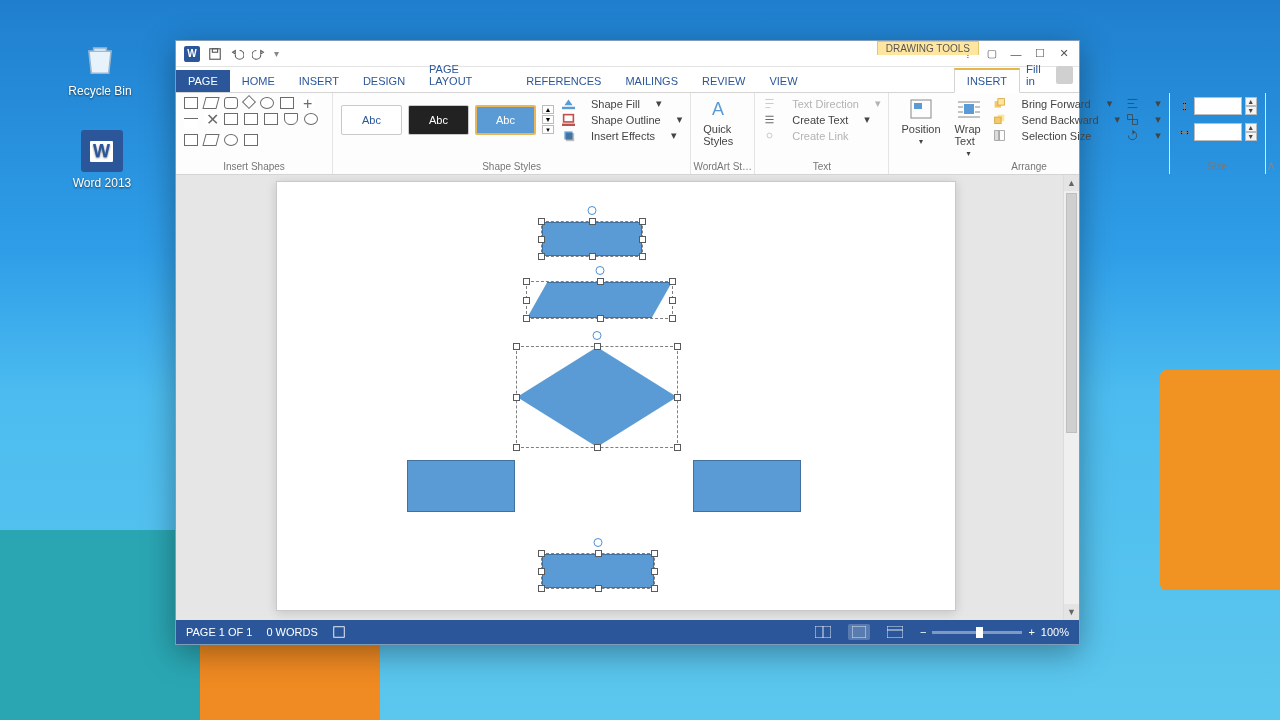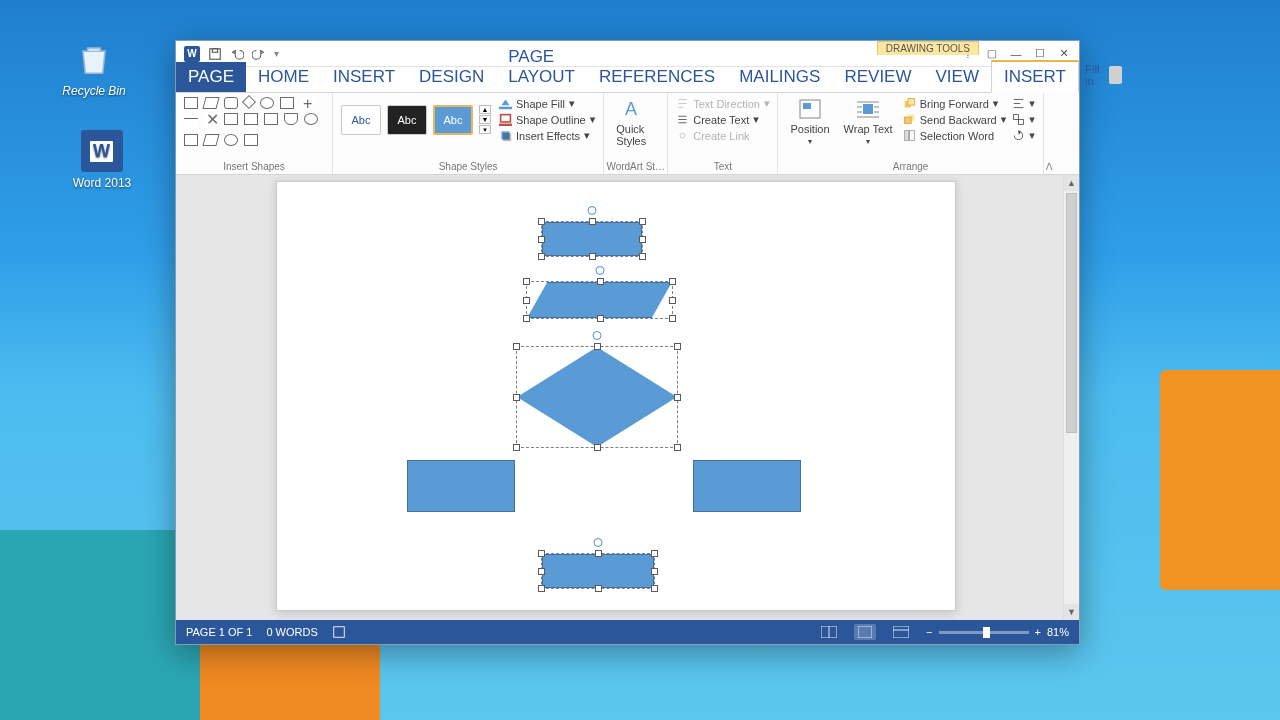--- a/index.html
+++ b/index.html
@@ -17,38 +17,38 @@
   .titlebar{height:26px;background:#fff;display:flex;align-items:center;border-bottom:1px solid #e4e4e4;position:relative;}
   .qat{display:flex;align-items:center;gap:8px;padding:0 8px;}
   .qat .wlogo{width:16px;height:16px;background:#2b579a;color:#fff;font-size:10px;font-weight:bold;display:flex;align-items:center;justify-content:center;border-radius:2px;}
   .qat svg{width:14px;height:14px;stroke:#5a5a5a;fill:none;stroke-width:1.3;}
   .doc-title{position:absolute;left:0;right:0;text-align:center;font-size:12px;color:#444;pointer-events:none;}
   .context-tab{position:absolute;right:100px;top:0;}
   .context-tab .ct-label{font-size:10px;color:#555;background:#ffe6a0;border:1px solid #e3c76e;border-bottom:none;padding:1px 8px;}
   .win-controls{margin-left:auto;display:flex;gap:2px;padding:0 4px;}
   .win-controls div{width:22px;height:18px;display:flex;align-items:center;justify-content:center;color:#555;font-size:11px;cursor:pointer;}
   .tabs{height:26px;display:flex;align-items:flex-end;border-bottom:1px solid #d4d4d4;background:#fff;position:relative;}
-  .tab{padding:5px 12px;font-size:17px;color:#2b579a;cursor:pointer;}
+  .tab{padding:5px 12px;font-size:11px;color:#2b579a;cursor:pointer;}
   .tab.file{background:#2b579a;color:#fff;}
   .tab.active{color:#2b579a;border:1px solid #d4d4d4;border-bottom:1px solid #fff;background:#fff;margin-bottom:-1px;}
   .tab.ctx{border-top:2px solid #e6b746;}
   .signin{margin-left:auto;padding:5px 6px;font-size:11.5px;color:#2b579a;display:flex;align-items:center;gap:4px;}
   .signin .av{width:18px;height:18px;background:#d0d0d0;border-radius:2px;}
   .ribbon{height:82px;background:#fdfdfd;border-bottom:1px solid #d4d4d4;display:flex;}
   .group{border-right:1px solid #e4e4e4;padding:4px 8px 2px;display:flex;flex-direction:column;justify-content:space-between;align-items:center;}
   .group-label{font-size:10px;color:#777;padding-top:2px;white-space:nowrap;}
   .shapes-gallery{width:140px;display:flex;flex-wrap:wrap;gap:4px 6px;}
   .shapes-gallery .s{width:14px;height:12px;border:1px solid #6b6b6b;background:#fff;}
   .style-gallery{display:flex;gap:6px;align-items:center;}
-  .style-swatch{width:40px;height:30px;border:1px solid #c9c9c9;display:flex;align-items:center;justify-content:center;font-size:11px;border-radius:2px;}
+  .style-swatch{width:61px;height:30px;border:1px solid #c9c9c9;display:flex;align-items:center;justify-content:center;font-size:11px;border-radius:2px;}
   .sw-white{background:#fff;color:#2b579a;}
   .sw-black{background:#222;color:#fff;}
   .sw-blue{background:#5b9bd5;color:#fff;border:2px solid #e7b75a;}
   .vlist{display:flex;flex-direction:column;gap:3px;font-size:11px;color:#444;}
-  .vlist .row{display:flex;align-items:center;gap:4px;white-space:nowrap;cursor:pointer;}
+  .vlist .row{display:flex;align-items:center;gap:16px;white-space:nowrap;cursor:pointer;}
   .vlist .row.dis{color:#b3b3b3;cursor:default;}
   .vlist svg{width:13px;height:13px;}
   .big-btn{display:flex;flex-direction:column;align-items:center;font-size:11px;color:#444;gap:2px;cursor:pointer;padding:0 4px;}
   .big-btn svg{width:28px;height:24px;}
   .spin{display:flex;align-items:center;gap:3px;}
   .spin input{width:48px;height:18px;border:1px solid #bcbcbc;font-size:11px;padding:0 3px;}
   .spin .arrows{display:flex;flex-direction:column;}
   .spin .arrows div{width:12px;height:9px;border:1px solid #bcbcbc;font-size:7px;line-height:7px;text-align:center;background:#f4f4f4;cursor:pointer;}
   .collapse{width:14px;align-self:flex-end;color:#888;font-size:10px;padding:2px;cursor:pointer;}
   .docarea{position:absolute;top:134px;bottom:24px;left:0;right:0;background:#e6e6e6;overflow:hidden;}
@@ -69,21 +69,21 @@
   .zoom .track{width:90px;height:3px;background:rgba(255,255,255,.4);position:relative;}
   .zoom .knob{position:absolute;top:-4px;width:7px;height:11px;background:#fff;left:44px;}
 </style>
 </head>
 <body>
 
 <div class="bg-shape bg-teal"></div>
 <div class="bg-shape bg-orange1"></div>
 <div class="bg-shape bg-orange2"></div>
 
-<div class="desktop-icon recycle" style="left:54px;top:38px;font-style:italic;">
+<div class="desktop-icon recycle" style="left:60px;top:38px;">
   <div class="ic">
       <svg viewBox="0 0 24 24">
         <path fill="#e8f2fb" stroke="#9bb6cf" d="M5 7h14l-1.5 14h-11z"></path>
         <path fill="#cfe3f5" stroke="#9bb6cf" d="M8 7V5h8v2"></path>
       </svg>
     </div>
   <div>Recycle Bin</div>
 </div>
 <div class="desktop-icon word" style="left:62px;top:130px;">
   <div class="ic">
@@ -252,40 +252,65 @@
               </svg><span>Bring Forward</span> ▾</div>
           <div class="row"><svg viewBox="0 0 16 16">
                 <rect x="6" y="2" width="8" height="8" fill="#ffe6a0"></rect>
                 <rect x="2" y="5" width="8" height="8" fill="#f5c869" stroke="#d4a33a"></rect>
               </svg><span>Send Backward</span> ▾</div>
           <div class="row">
               <svg viewBox="0 0 16 16">
                 <rect x="2" y="2" width="5" height="12" fill="#ddd" stroke="#999"></rect>
                 <rect x="8" y="2" width="6" height="12" fill="none" stroke="#999"></rect>
               </svg>
-              <span>Selection Word</span>
+              <span>Selection Size</span>
             </div>
         </div>
         <div class="vlist">
           <div class="row"><svg viewBox="0 0 16 16">
                 <path stroke="#444" d="M2 3h12M2 8h8M2 13h12"></path>
               </svg>▾</div>
           <div class="row"><svg viewBox="0 0 16 16">
                 <rect x="2" y="2" width="6" height="6" fill="none" stroke="#444"></rect>
                 <rect x="8" y="8" width="6" height="6" fill="none" stroke="#444"></rect>
               </svg>▾</div>
           <div class="row"><svg viewBox="0 0 16 16">
                 <path fill="none" stroke="#444" d="M8 3a5 5 0 11-5 5"></path>
                 <path fill="#444" d="M8 1l3 3-3 3z"></path>
               </svg>▾</div>
         </div>
       </div>
       <div class="group-label">Arrange</div>
     </div>
 
+    <div class="group">
+      <div class="vlist" style="gap:8px;">
+        <div class="spin">
+          <svg viewBox="0 0 16 16">
+              <path stroke="#888" d="M8 2v12M5 5l3-3 3 3M5 11l3 3 3-3"></path>
+            </svg>
+          <input value="" style="">
+          <div class="arrows">
+              <div>▲</div>
+              <div>▼</div>
+            </div>
+        </div>
+        <div class="spin">
+          <svg viewBox="0 0 16 16">
+              <path stroke="#888" d="M2 8h12M5 5l-3 3 3 3M11 5l3 3-3 3"></path>
+            </svg>
+          <input value="" style="">
+          <div class="arrows">
+              <div>▲</div>
+              <div>▼</div>
+            </div>
+        </div>
+      </div>
+      <div class="group-label">Size</div>
+    </div>
 
     <div class="collapse">ᐱ</div>
   </div>
 
   <div class="docarea">
     <div class="page">
 
       <div class="shape sel" style="left:265px;top:40px;width:100px;height:34px;">
         <div class="fillshape" style="width:100%;height:100%;"></div>
         <div class="rot" style="top:-16px;"></div>
@@ -377,17 +402,17 @@
           <rect width="16" height="12" fill="none" stroke="#fff"></rect>
           <line x1="0" y1="4" x2="16" y2="4" stroke="#fff"></line>
         </svg>
       </div>
     <div class="zoom">
       <span>−</span>
       <div class="track">
           <div class="knob"></div>
         </div>
       <span>+</span>
-      <span>81%</span>
+      <span>100%</span>
     </div>
   </div>
 
 </div>
 
 </body></html>

